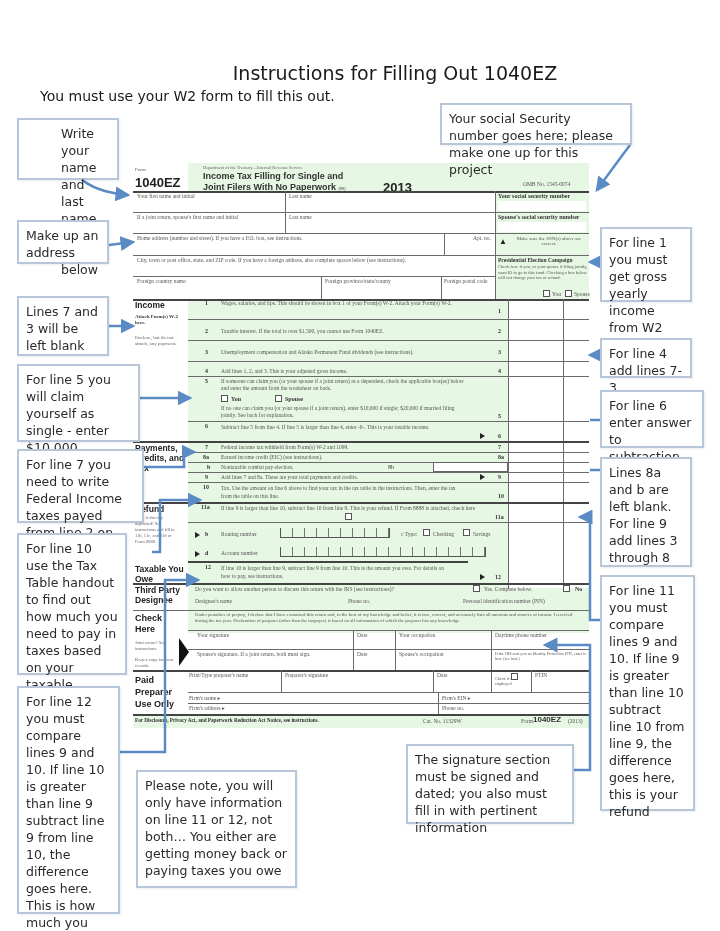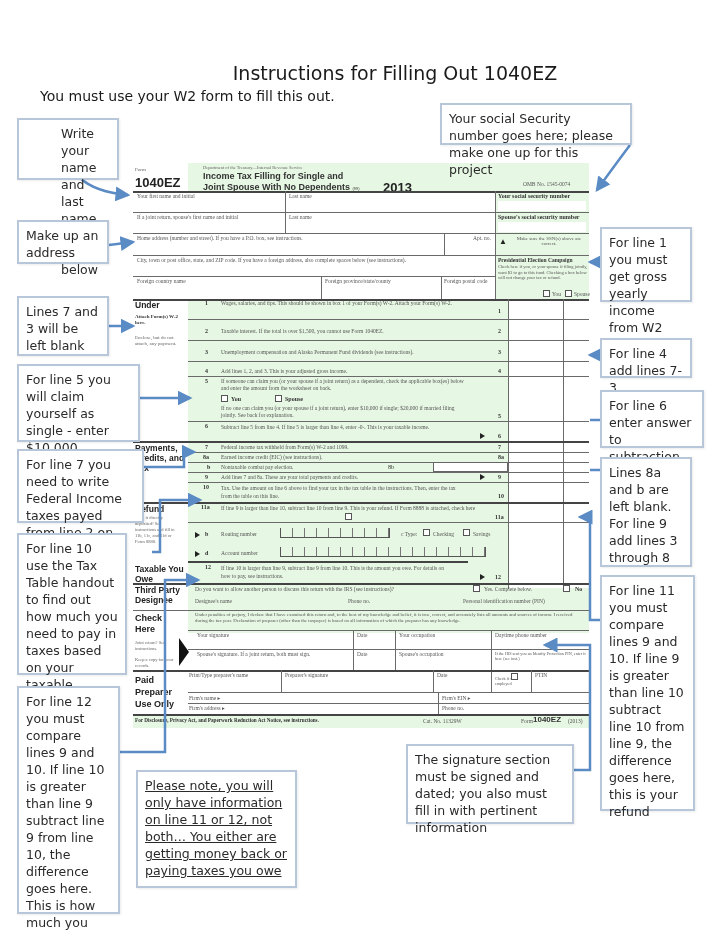--- a/index.html
+++ b/index.html
@@ -46,21 +46,21 @@
   <div class="greenbg" style="left:362px; top:28px; width:94px; height:108px;"></div>
   <div class="greenbg" style="left:55px; top:136px; width:320px; height:295px;"></div>
   <div class="greenbg" style="left:55px; top:425px; width:401px; height:45px;"></div>
   <div class="greenbg" style="left:0; top:552px; width:456px; height:13px;"></div>
 
   <div class="formlbl">Form</div>
   <div class="formno">1040EZ</div>
   <div class="dept">Department of the Treasury—Internal Revenue Service</div>
   <div class="formtitle">
     <div>Income Tax Filling for Single and</div>
-    <div><span>Joint Spouse With No Dependents</span> <span style="font-size:4px;font-weight:normal">(99)</span></div>
+    <div><span>Joint Filers With No Paperwork</span> <span style="font-size:4px;font-weight:normal">(99)</span></div>
   </div>
   <div class="formyear">2013</div>
   <div class="t" style="left:390px; top:18px;">OMB No. 1545-0074</div>
 
   <div class="hline thick" style="left:0; top:28px; width:456px;"></div>
   <div class="t" style="left:4px; top:30px;">Your first name and initial</div>
   <div class="vline" style="left:152px; top:28px; height:42px;"></div>
   <div class="t" style="left:156px; top:30px;">Last name</div>
   <div class="vline" style="left:362px; top:28px; height:108px;"></div>
   <div class="tb" style="left:365px; top:30px; font-weight:bold;">Your social security number</div>
@@ -88,21 +88,21 @@
   <div class="t" style="left:311px; top:115px;">Foreign postal code</div>
   <div class="chk" style="left:410px; top:127px;"></div>
   <div class="t" style="left:419px; top:128px;">You</div>
   <div class="chk" style="left:432px; top:127px;"></div>
   <div class="t" style="left:441px; top:128px;">Spouse</div>
   <div class="hline thick" style="left:0; top:136px; width:456px;"></div>
 
   <div class="vline" style="left:375px; top:136px; height:290px;"></div>
   <div class="vline" style="left:430px; top:136px; height:290px;"></div>
 
-  <div class="sect" style="left:2px; top:137px;">Under</div>
+  <div class="sect" style="left:2px; top:137px;">Income</div>
   <div class="sectsmall" style="left:2px; top:151px; width:45px; font-weight:bold; color:#333;">Attach Form(s) W-2 here.</div>
   <div class="sectsmall" style="left:2px; top:172px; width:45px;">Enclose, but do not attach, any payment.</div>
 
   <div class="lnum" style="left:72px; top:137px;">1</div>
   <div class="t" style="left:88px; top:137px; width:270px; white-space:normal; line-height:7px;">Wages, salaries, and tips. This should be shown in box 1 of your Form(s) W-2. Attach your Form(s) W-2.</div>
   <div class="rnum" style="left:365px; top:145px;">1</div>
   <div style="position:absolute; left:376px; top:137px; width:54px; height:16px;"></div>
   <div class="hline" style="left:55px; top:156px; width:401px;"></div>
 
   <div class="lnum" style="left:72px; top:165px;">2</div>
@@ -304,19 +304,19 @@
 </svg>
 
 <div class="note" style="left:17px; top:118px; width:102px; height:62px;padding-left:42px;">Write your name and last name in the space below</div>
 <div class="note" style="left:440px; top:103px; width:192px; height:42px;">Your social Security number goes here; please make one up for this project</div>
 <div class="note" style="left:17px; top:220px; width:92px; height:44px;">Make up an address</div>
 <div class="note" style="left:17px; top:296px; width:92px; height:60px;">Lines 7 and 3 will be left blank</div>
 <div class="note" style="left:17px; top:364px; width:123px; height:78px;">For line 5 you will claim yourself as single - enter $10,000</div>
 <div class="note" style="left:17px; top:449px; width:127px; height:74px;">For line 7 you need to write Federal Income taxes payed from line 2 on W2</div>
 <div class="note" style="left:17px; top:533px; width:110px; height:142px;">For line 10 use the Tax Table handout to find out how much you need to pay in taxes based on your taxable income on line 6</div>
 <div class="note" style="left:17px; top:686px; width:103px; height:228px;">For line 12 you must compare lines 9 and 10. If line 10 is greater than line 9 subtract line 9 from line 10, the difference goes here. This is how much you owe in taxes</div>
-<div class="note" style="left:136px; top:770px; width:161px; height:118px;text-decoration:underline;">Please note, you will only have information on line 11 or 12, not both… You either are getting money back or paying taxes you owe</div>
+<div class="note" style="left:136px; top:770px; width:161px; height:118px;">Please note, you will only have information on line 11 or 12, not both… You either are getting money back or paying taxes you owe</div>
 <div class="note" style="left:406px; top:744px; width:168px; height:80px;">The signature section must be signed and dated; you also must fill in with pertinent information</div>
 <div class="note" style="left:600px; top:227px; width:92px; height:75px;">For line 1 you must get gross yearly income from W2 line 1</div>
 <div class="note" style="left:600px; top:338px; width:92px; height:40px;">For line 4 add lines 7-3</div>
 <div class="note" style="left:600px; top:390px; width:104px; height:58px;">For line 6 enter answer to subtraction</div>
 <div class="note" style="left:600px; top:457px; width:92px; height:110px;">Lines 8a and b are left blank. For line 9 add lines 3 through 8</div>
 <div class="note" style="left:600px; top:575px; width:95px; height:236px;">For line 11 you must compare lines 9 and 10. If line 9 is greater than line 10 subtract line 10 from line 9, the difference goes here, this is your refund</div>
 
 </body></html>

